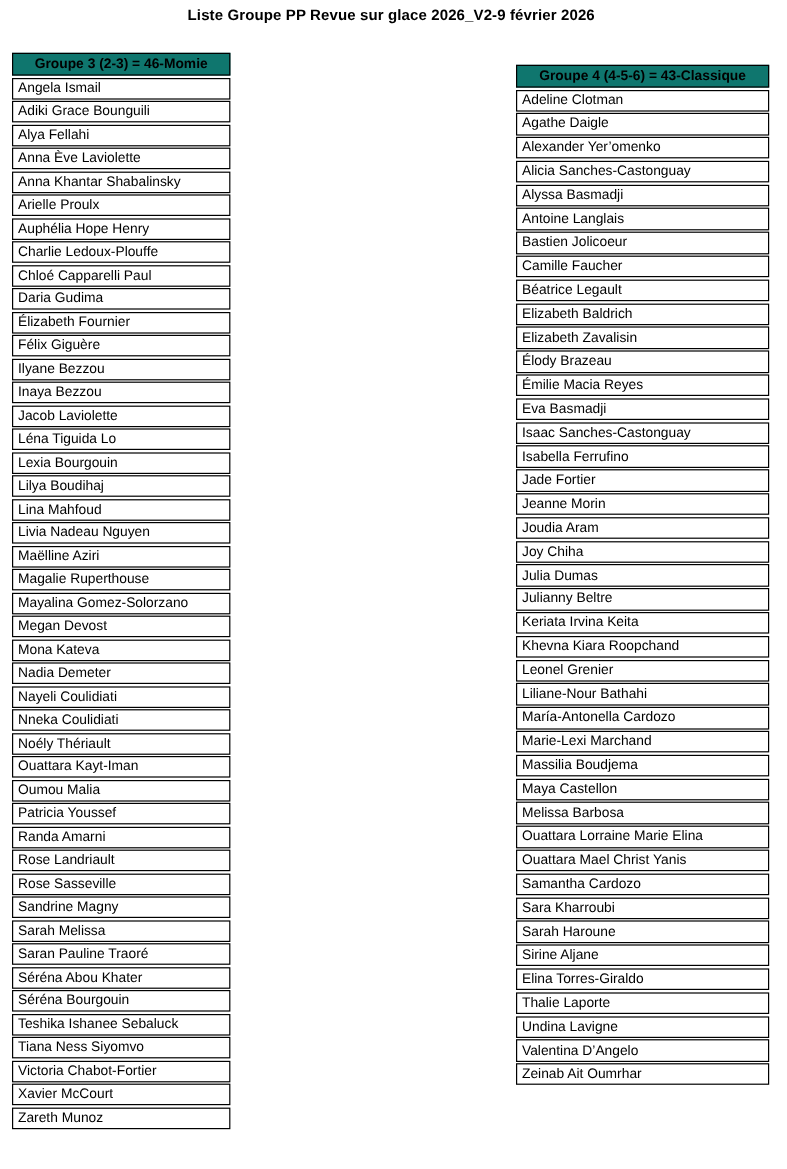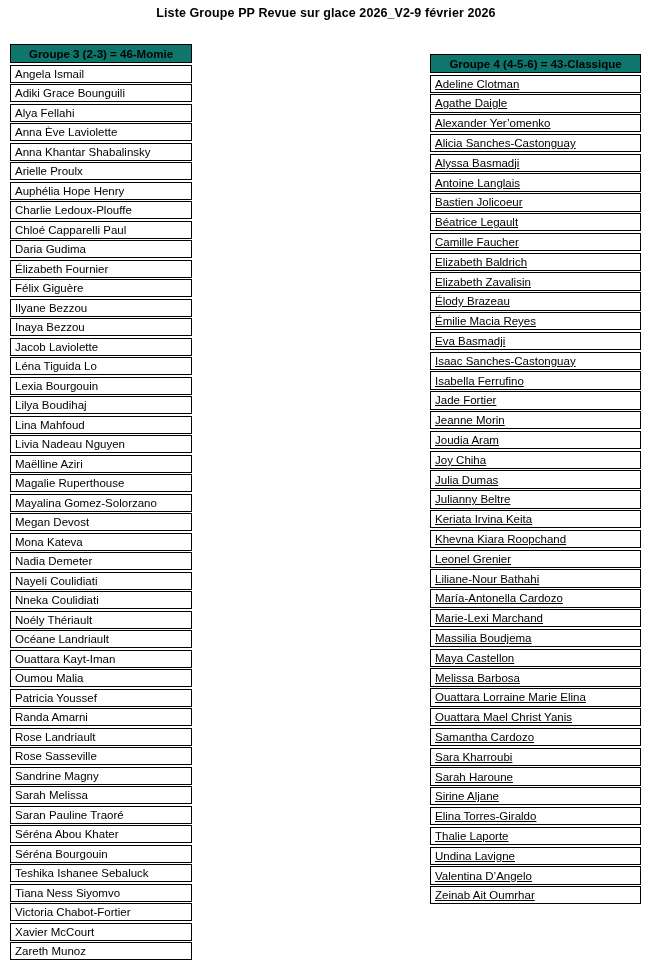--- a/index.html
+++ b/index.html
@@ -41,21 +41,21 @@
     border: 1px solid #000000;
     display: flex;
     align-items: center;
     padding-left: 4px;
     font-size: 11.5px;
     background: #ffffff;
     white-space: nowrap;
     overflow: hidden;
   }
   .tbl-left  .tbl-row { height: 18px;   margin-bottom: 1.5px; }
-  .tbl-right .tbl-row { height: 18.3px; margin-bottom: 1.5px; text-decoration: underline; }
+  .tbl-right .tbl-row { height: 18.3px; margin-bottom: 1.5px; }
   .tbl-rows .tbl-row:last-child { margin-bottom: 0; }
 </style>
 </head>
 <body>
 
 <div class="page">
 
   <div class="doc-title">Liste Groupe PP Revue sur glace 2026_V2-9 février 2026</div>
 
   <div class="tbl tbl-left">
@@ -83,21 +83,20 @@
         <div class="tbl-row">Livia Nadeau Nguyen</div>
         <div class="tbl-row">Maëlline Aziri</div>
         <div class="tbl-row">Magalie Ruperthouse</div>
         <div class="tbl-row">Mayalina Gomez-Solorzano</div>
         <div class="tbl-row">Megan Devost</div>
         <div class="tbl-row">Mona Kateva</div>
         <div class="tbl-row">Nadia Demeter</div>
         <div class="tbl-row">Nayeli Coulidiati</div>
         <div class="tbl-row">Nneka Coulidiati</div>
         <div class="tbl-row">Noély Thériault</div>
-        <div class="tbl-row">Océane Landriault</div>
         <div class="tbl-row">Ouattara Kayt-Iman</div>
         <div class="tbl-row">Oumou Malia</div>
         <div class="tbl-row">Patricia Youssef</div>
         <div class="tbl-row">Randa Amarni</div>
         <div class="tbl-row">Rose Landriault</div>
         <div class="tbl-row">Rose Sasseville</div>
         <div class="tbl-row">Sandrine Magny</div>
         <div class="tbl-row">Sarah Melissa</div>
         <div class="tbl-row">Saran Pauline Traoré</div>
         <div class="tbl-row">Séréna Abou Khater</div>
@@ -113,22 +112,22 @@
   <div class="tbl tbl-right">
     <div class="tbl-header">Groupe 4 (4-5-6) = 43-Classique</div>
     <div class="tbl-rows">
         <div class="tbl-row">Adeline Clotman</div>
         <div class="tbl-row">Agathe Daigle</div>
         <div class="tbl-row">Alexander Yer’omenko</div>
         <div class="tbl-row">Alicia Sanches-Castonguay</div>
         <div class="tbl-row">Alyssa Basmadji</div>
         <div class="tbl-row">Antoine Langlais</div>
         <div class="tbl-row">Bastien Jolicoeur</div>
+        <div class="tbl-row">Camille Faucher</div>
         <div class="tbl-row">Béatrice Legault</div>
-        <div class="tbl-row">Camille Faucher</div>
         <div class="tbl-row">Elizabeth Baldrich</div>
         <div class="tbl-row">Elizabeth Zavalisin</div>
         <div class="tbl-row">Élody Brazeau</div>
         <div class="tbl-row">Émilie Macia Reyes</div>
         <div class="tbl-row">Eva Basmadji</div>
         <div class="tbl-row">Isaac Sanches-Castonguay</div>
         <div class="tbl-row">Isabella Ferrufino</div>
         <div class="tbl-row">Jade Fortier</div>
         <div class="tbl-row">Jeanne Morin</div>
         <div class="tbl-row">Joudia Aram</div>

